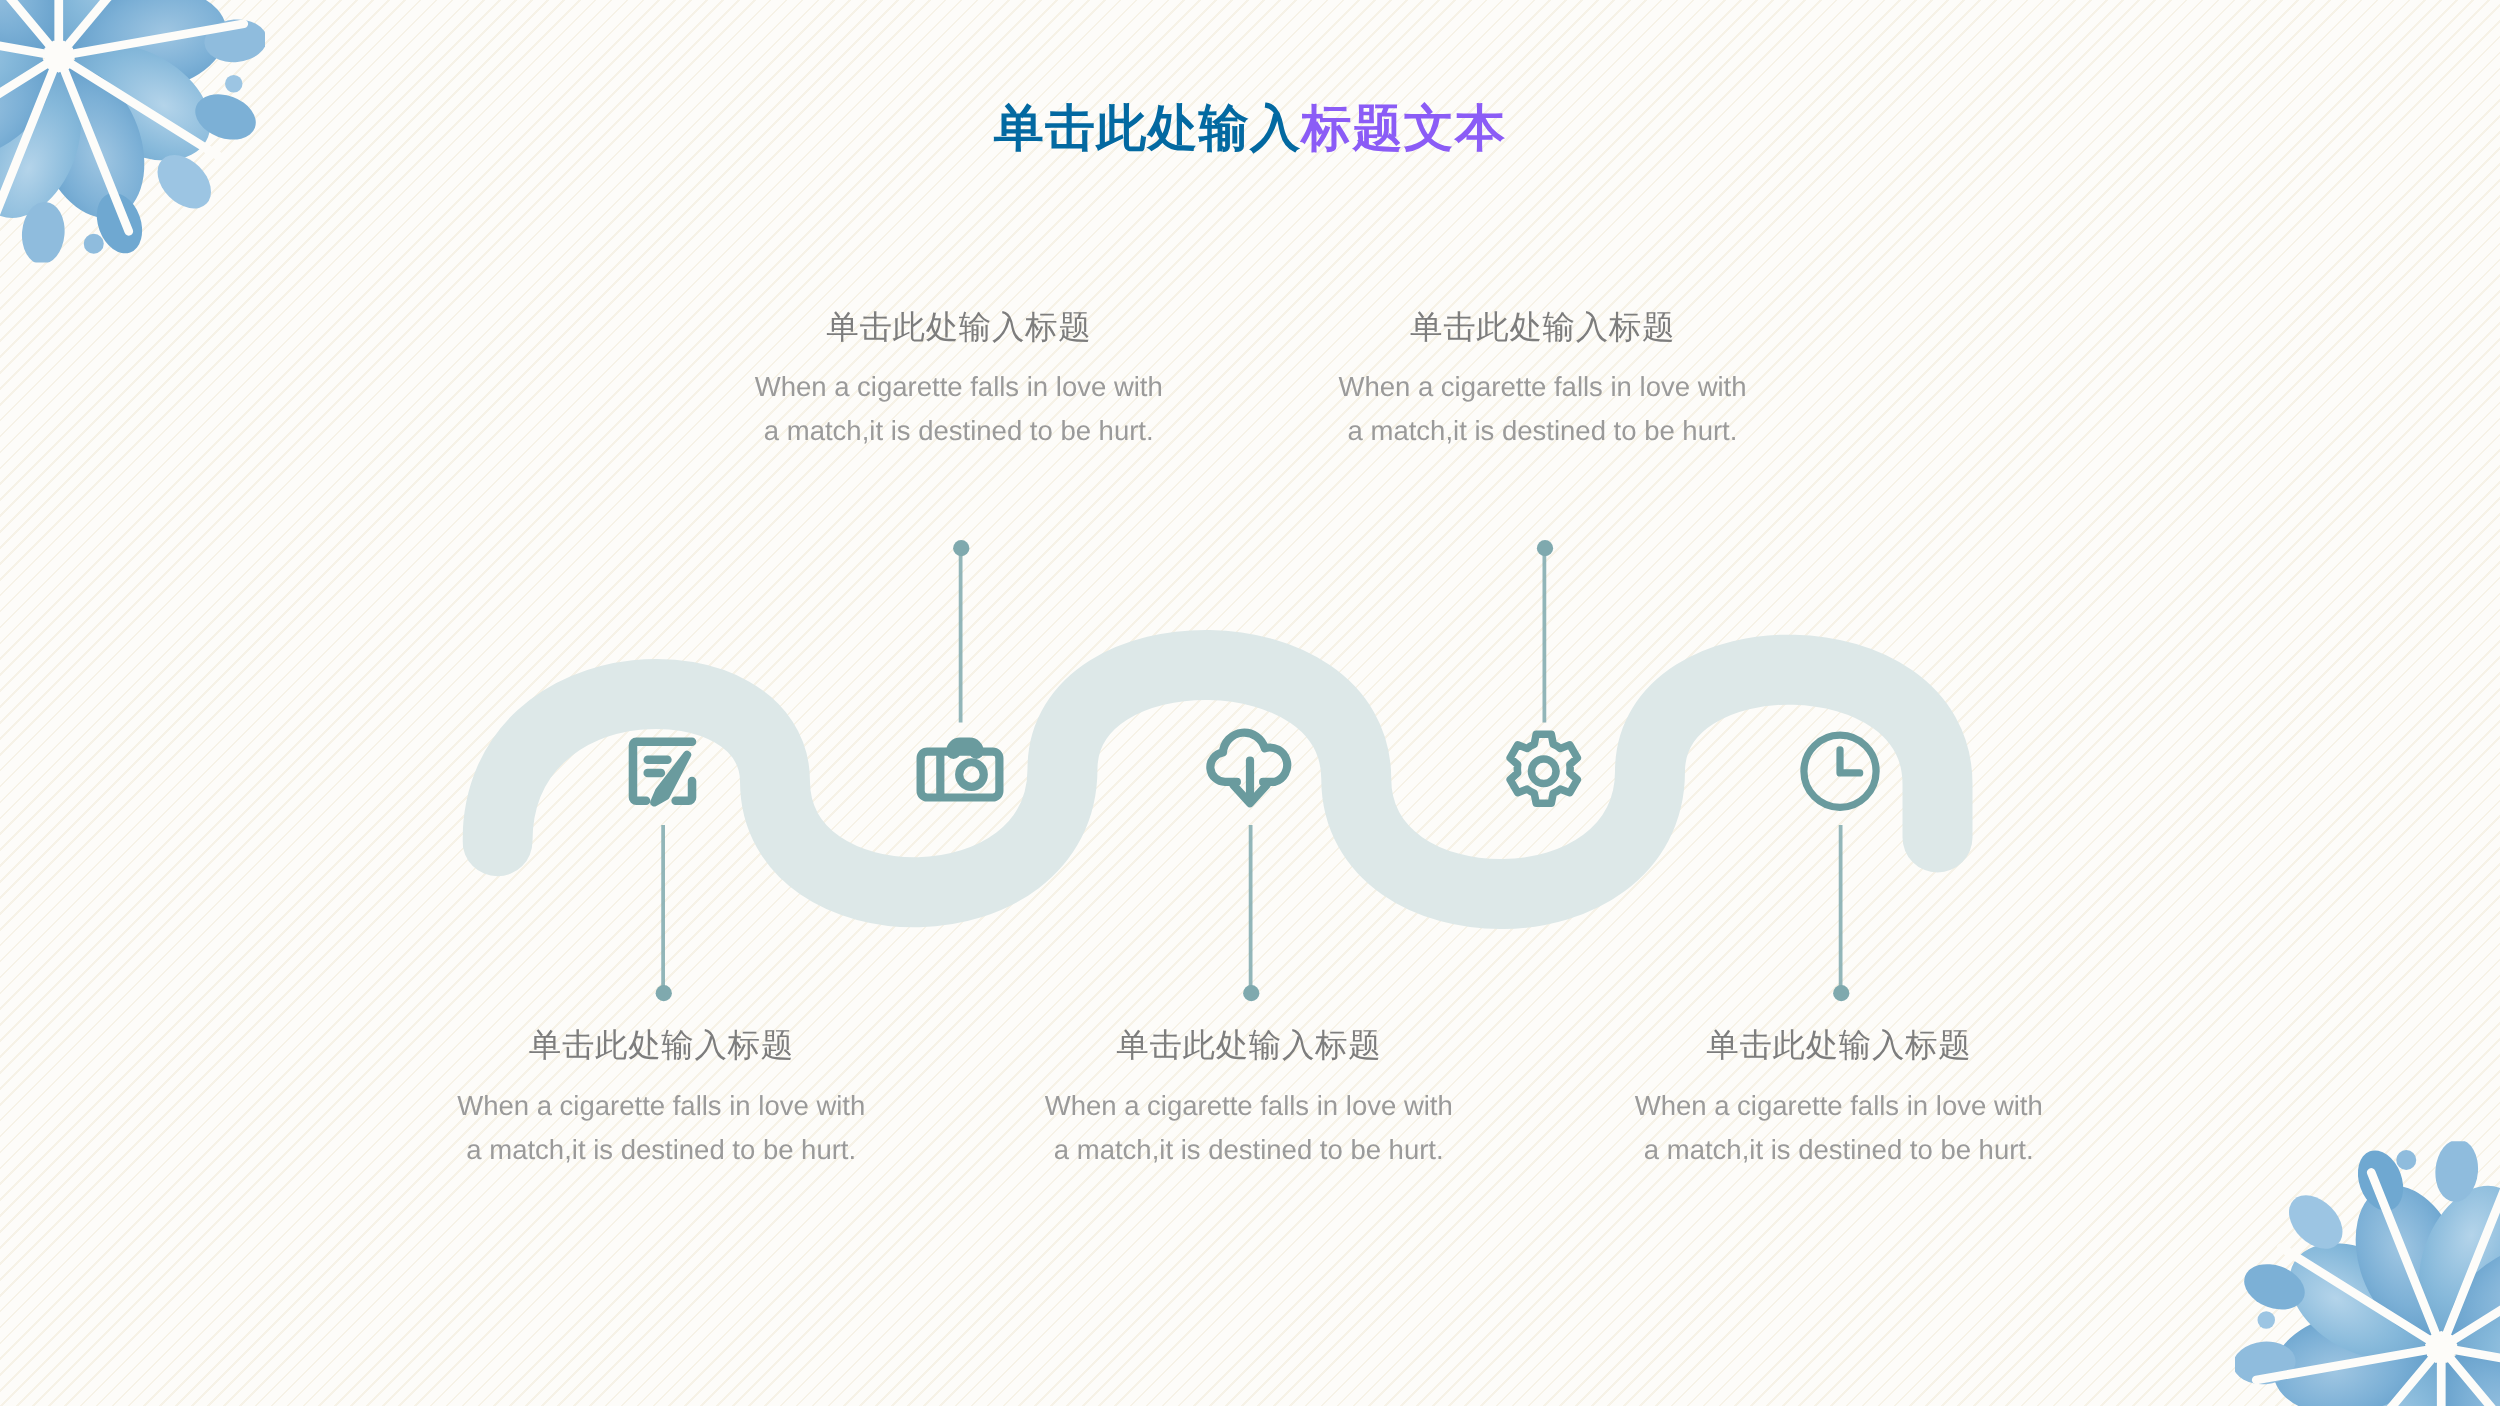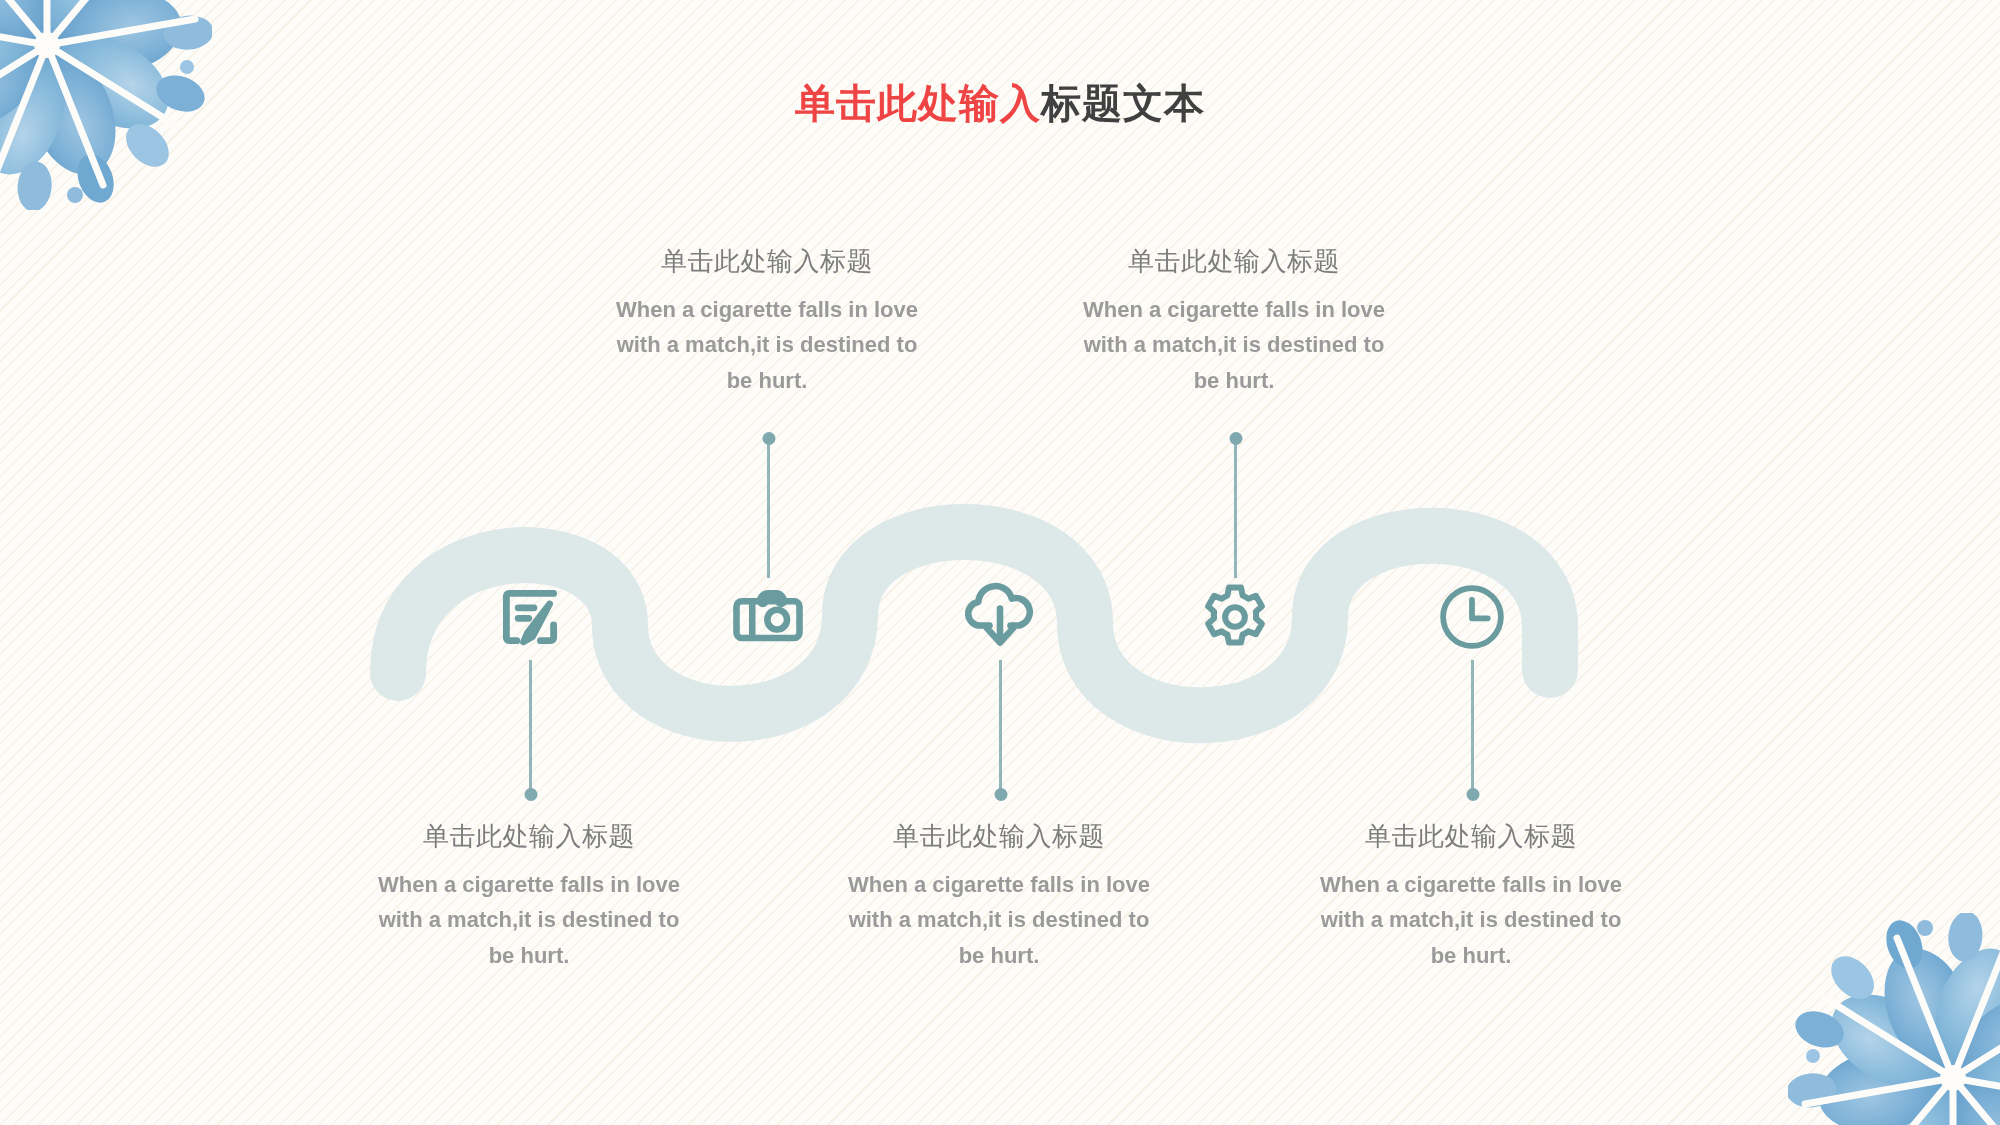--- a/index.html
+++ b/index.html
@@ -31,22 +31,22 @@
   #title-wrap{
     position:absolute;top:52px;left:0;width:100%;
     text-align:center;
   }
   #title{
     display:inline-block;
     font-size:40px;font-weight:bold;letter-spacing:1px;
     line-height:1.2;
     white-space:nowrap;
   }
-  #title .t-dark{color:#ef4444;}
-  #title .t-accent{color:#404040;}
+  #title .t-dark{color:#0369a1;}
+  #title .t-accent{color:#8b5cf6;}
 
   
   #stage{position:absolute;inset:0;}
 
   #wave-svg{
     position:absolute;left:370px;top:455px;
     width:1270px;height:330px;
   }
 
   
@@ -77,21 +77,21 @@
     width:330px;
     text-align:center;
     transform:translateX(-50%);
   }
   .tb-title{
     font-size:26px;font-weight:normal;color:#7d7d7d;
     line-height:1.25;margin:0 0 14px 0;letter-spacing:.5px;
   }
   .tb-body{
     font-size:22px;color:#9a9a9a;line-height:1.62;margin:0;
-    font-weight:700;
+    font-weight:400;
   }
 </style>
 </head>
 <body>
 
 <div id="bg-pattern"></div>
 
 <svg class="floral" id="floral-tl" viewBox="0 0 330 330">
   <defs>
     <radialGradient id="petgrad" cx="45%" cy="40%" r="70%">

